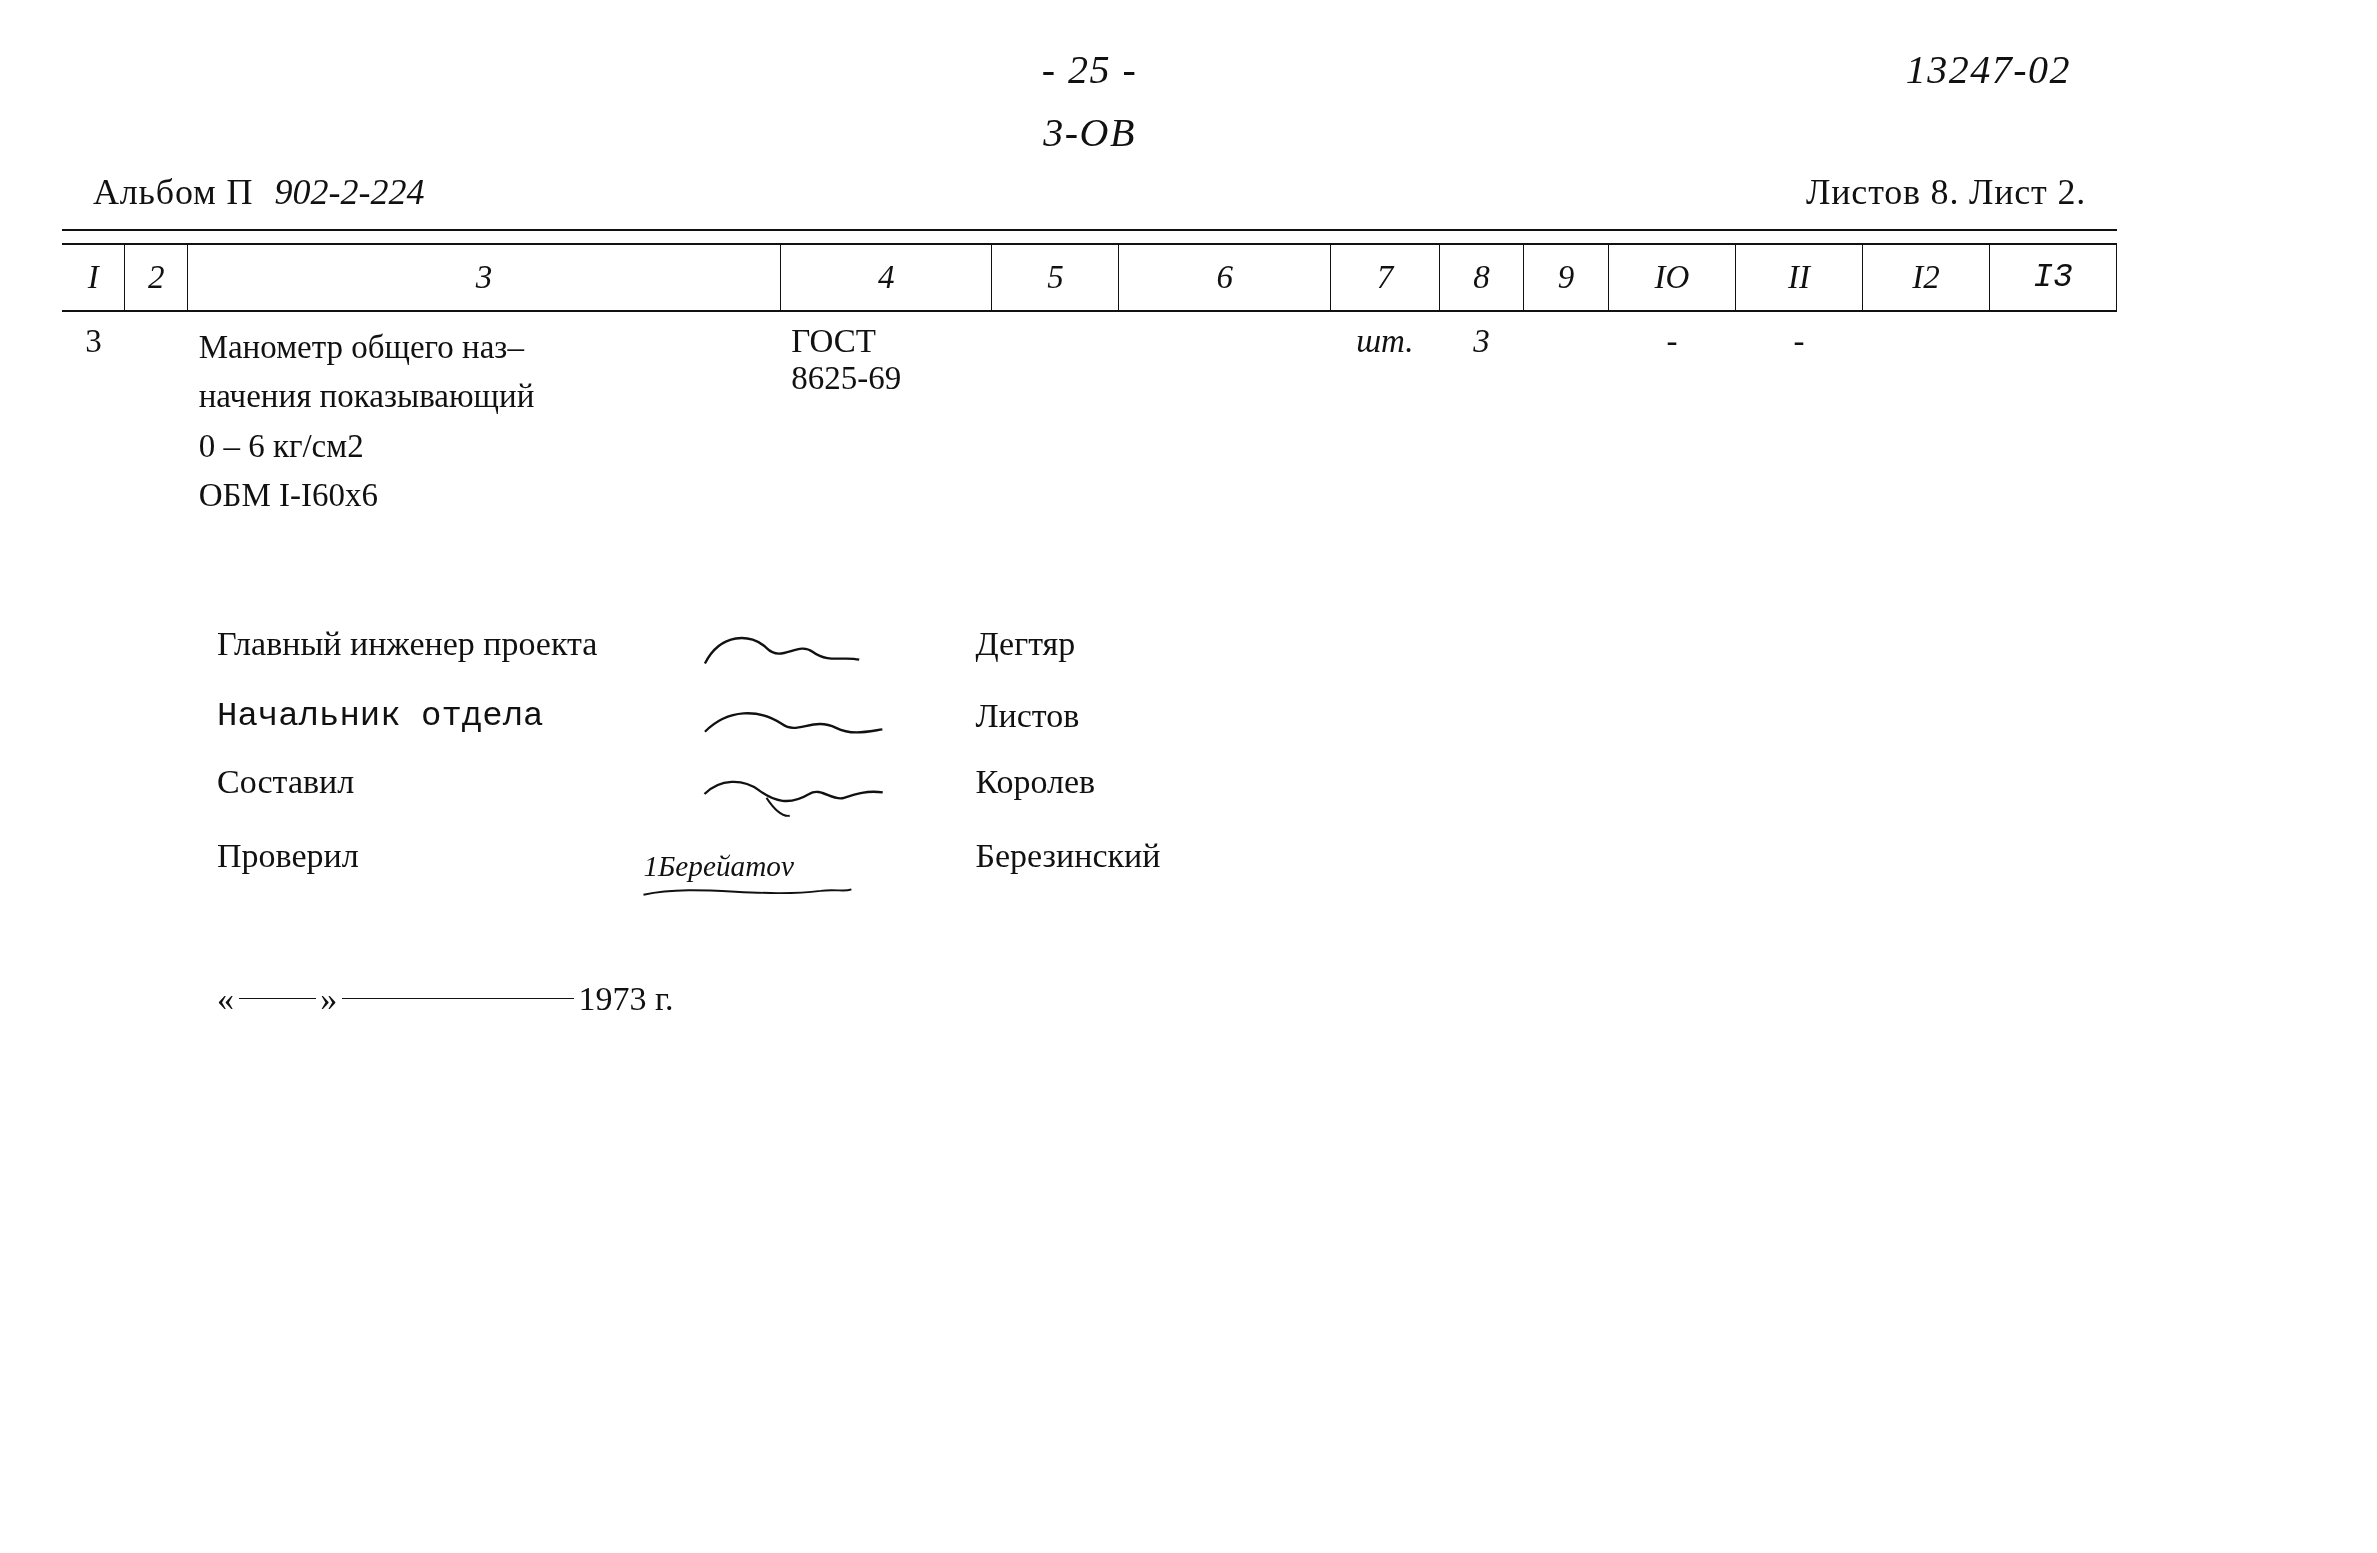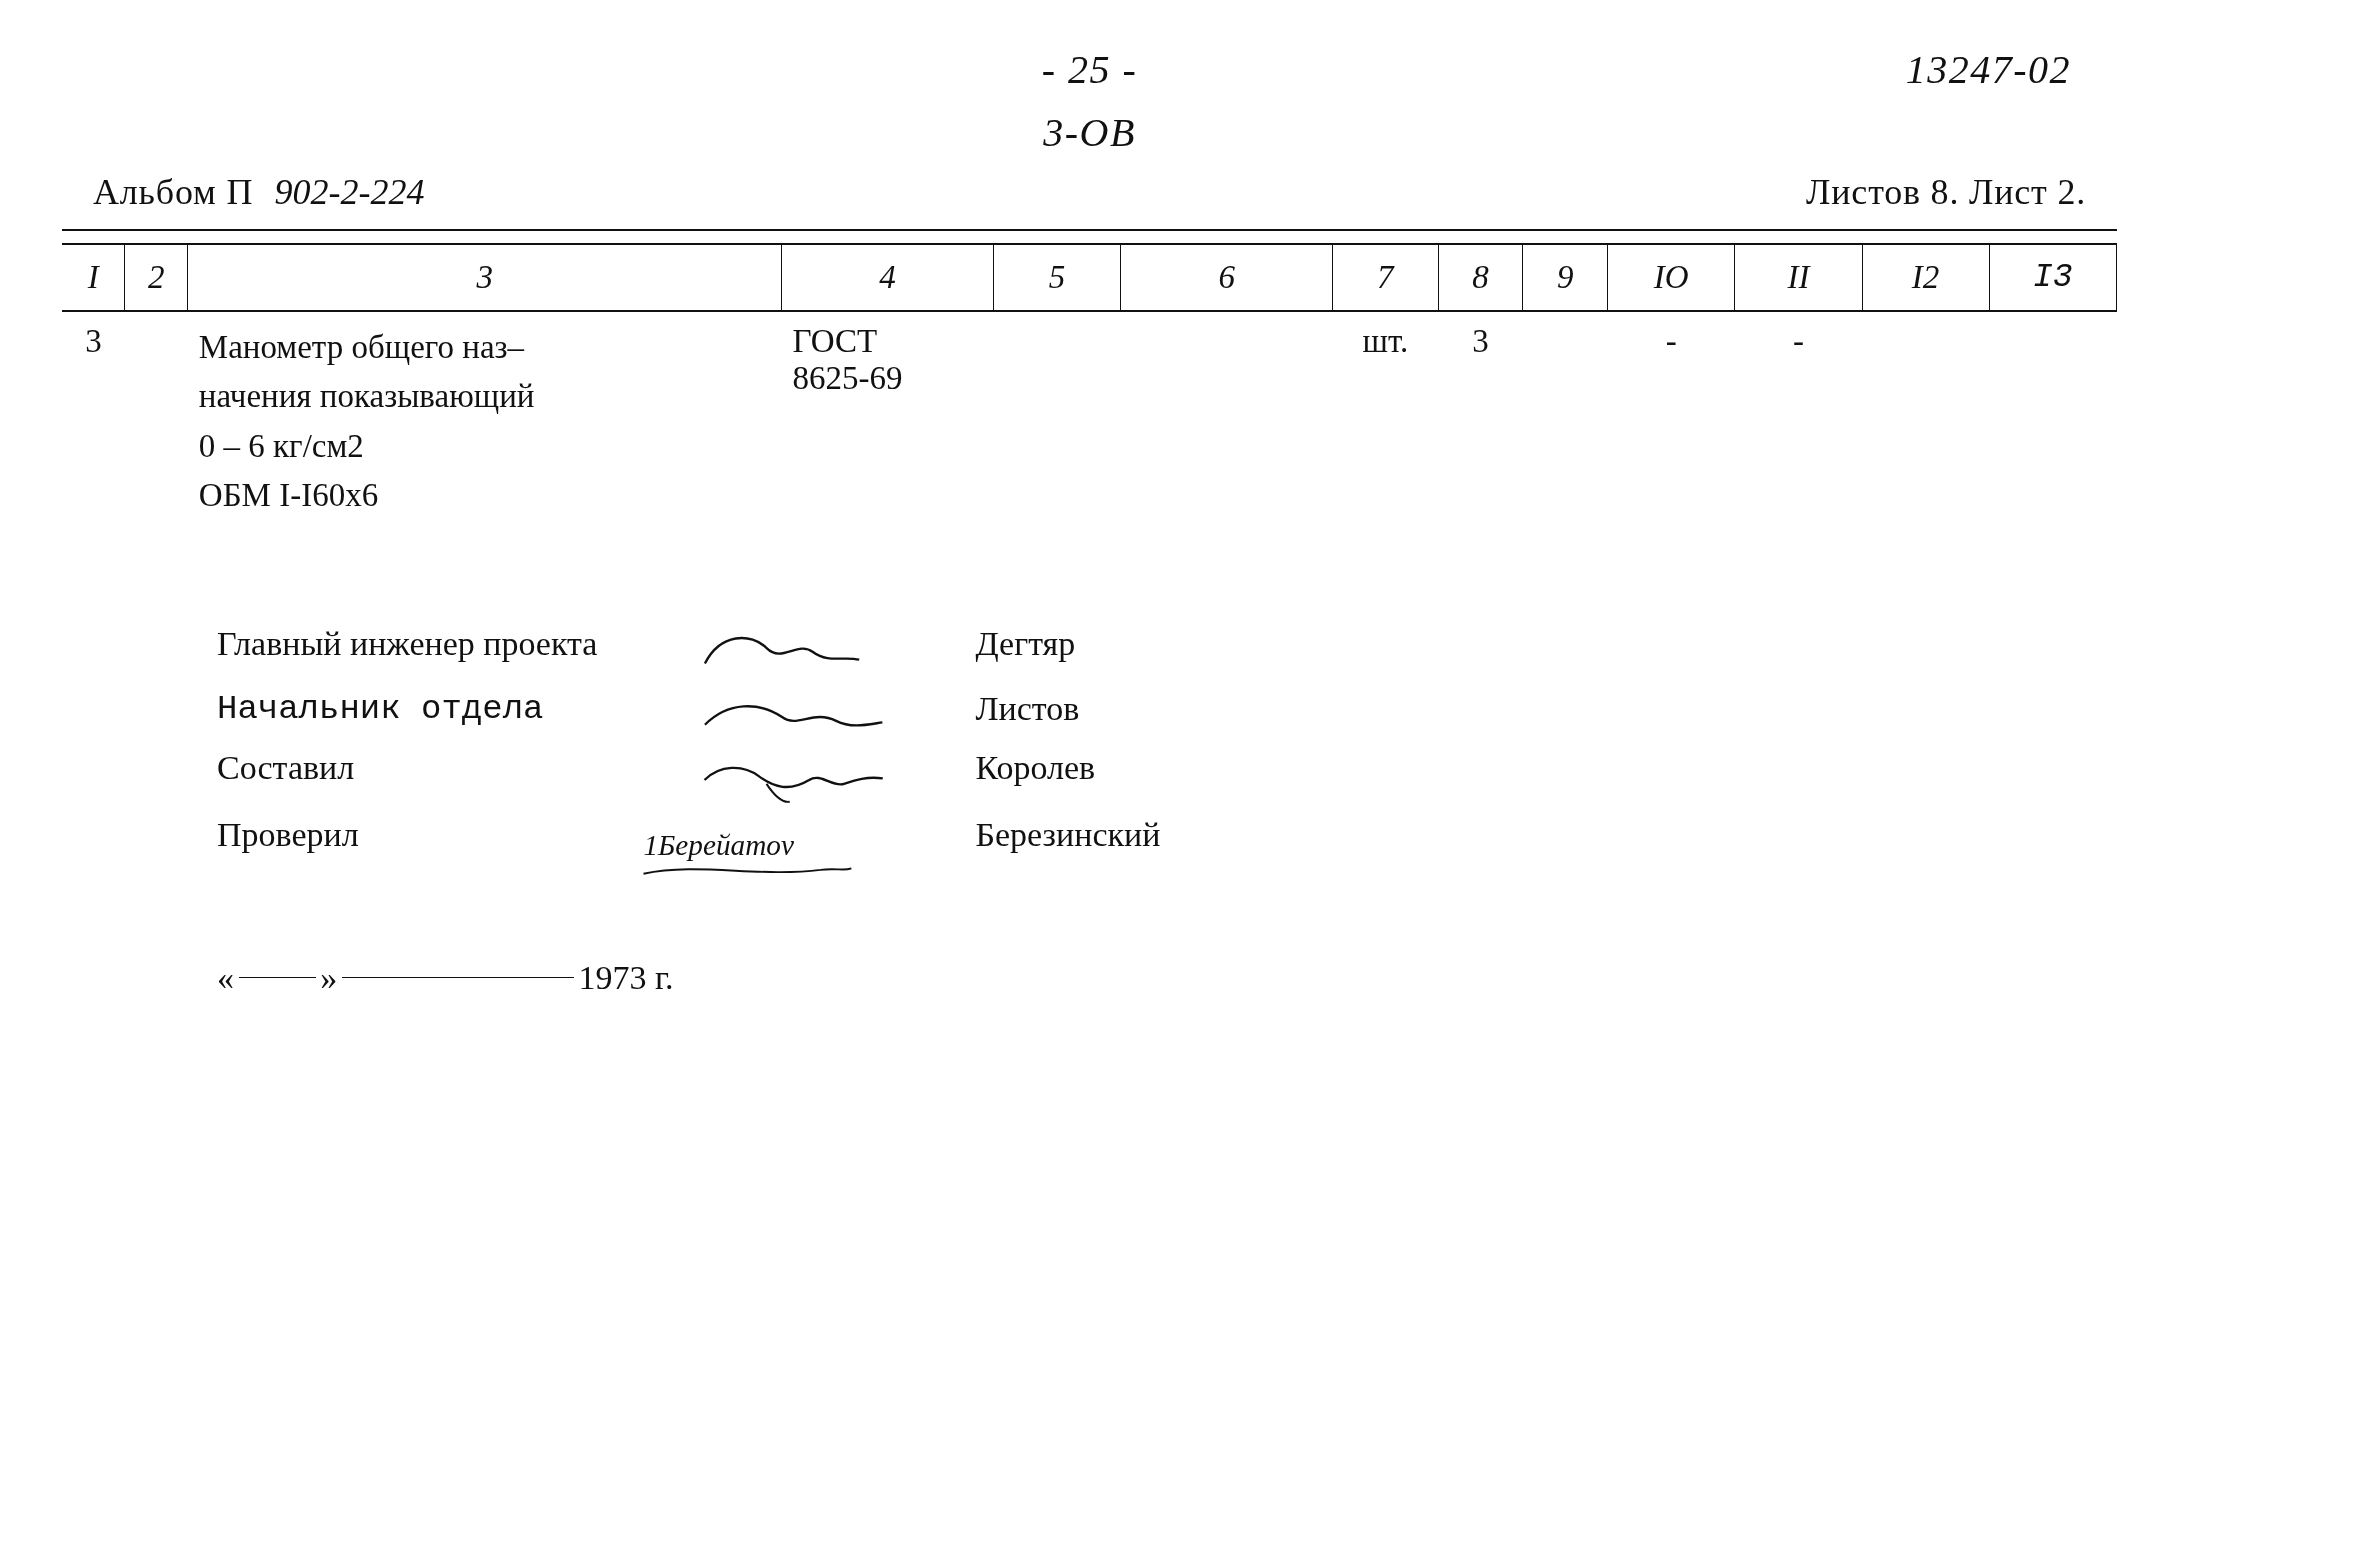--- a/index.html
+++ b/index.html
@@ -137,20 +137,21 @@
       padding-top: 20px;
     }
 
     .item-name {
       font-size: 33px;
       line-height: 1.5;
     }
 
     .qty-cell {
       text-align: center;
+      font-style: italic;
     }
 
     .dash-cell {
       text-align: center;
     }
 
     
     .date-row {
       margin-top: 62px;
       padding-left: 155px;
@@ -163,21 +164,21 @@
       border: none;
       border-top: 2.3px solid #111;
       margin: 7.7px 0 12.4px 0;
     }
 
     .signatures-block {
       margin-top: 93px;
       padding-left: 155px;
       display: grid;
       grid-template-columns: 418px 325px 310px;
-      row-gap: 1px;
+      row-gap: 8px;
       align-items: start;
     }
   </style>
 </head>
 <body>
 
 <div class="page">
 
   <div class="header-row">
     <div style="flex:1"></div>

